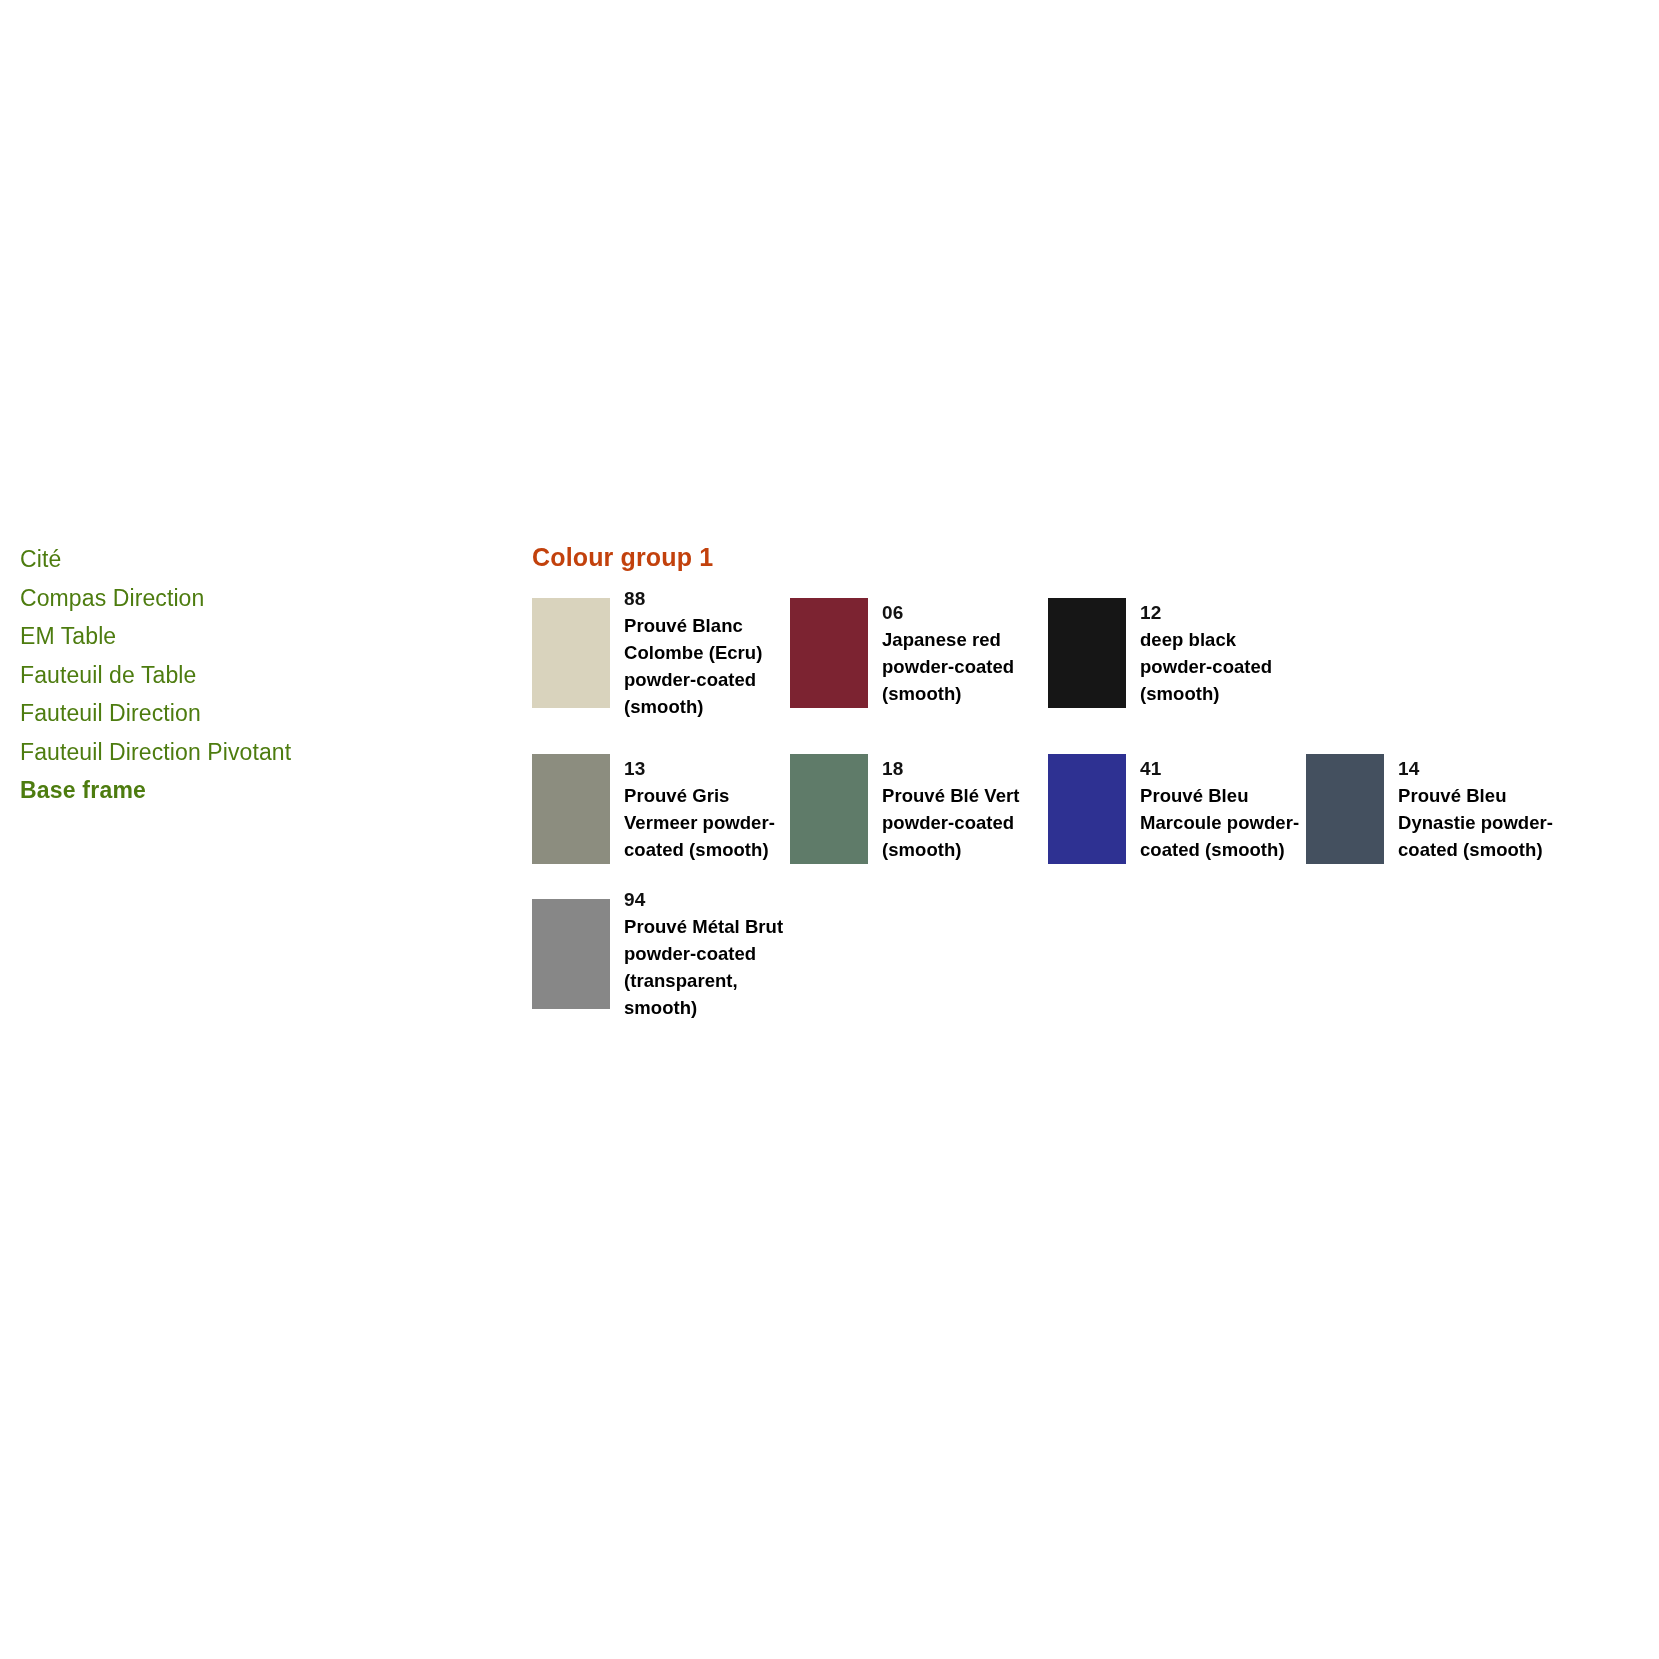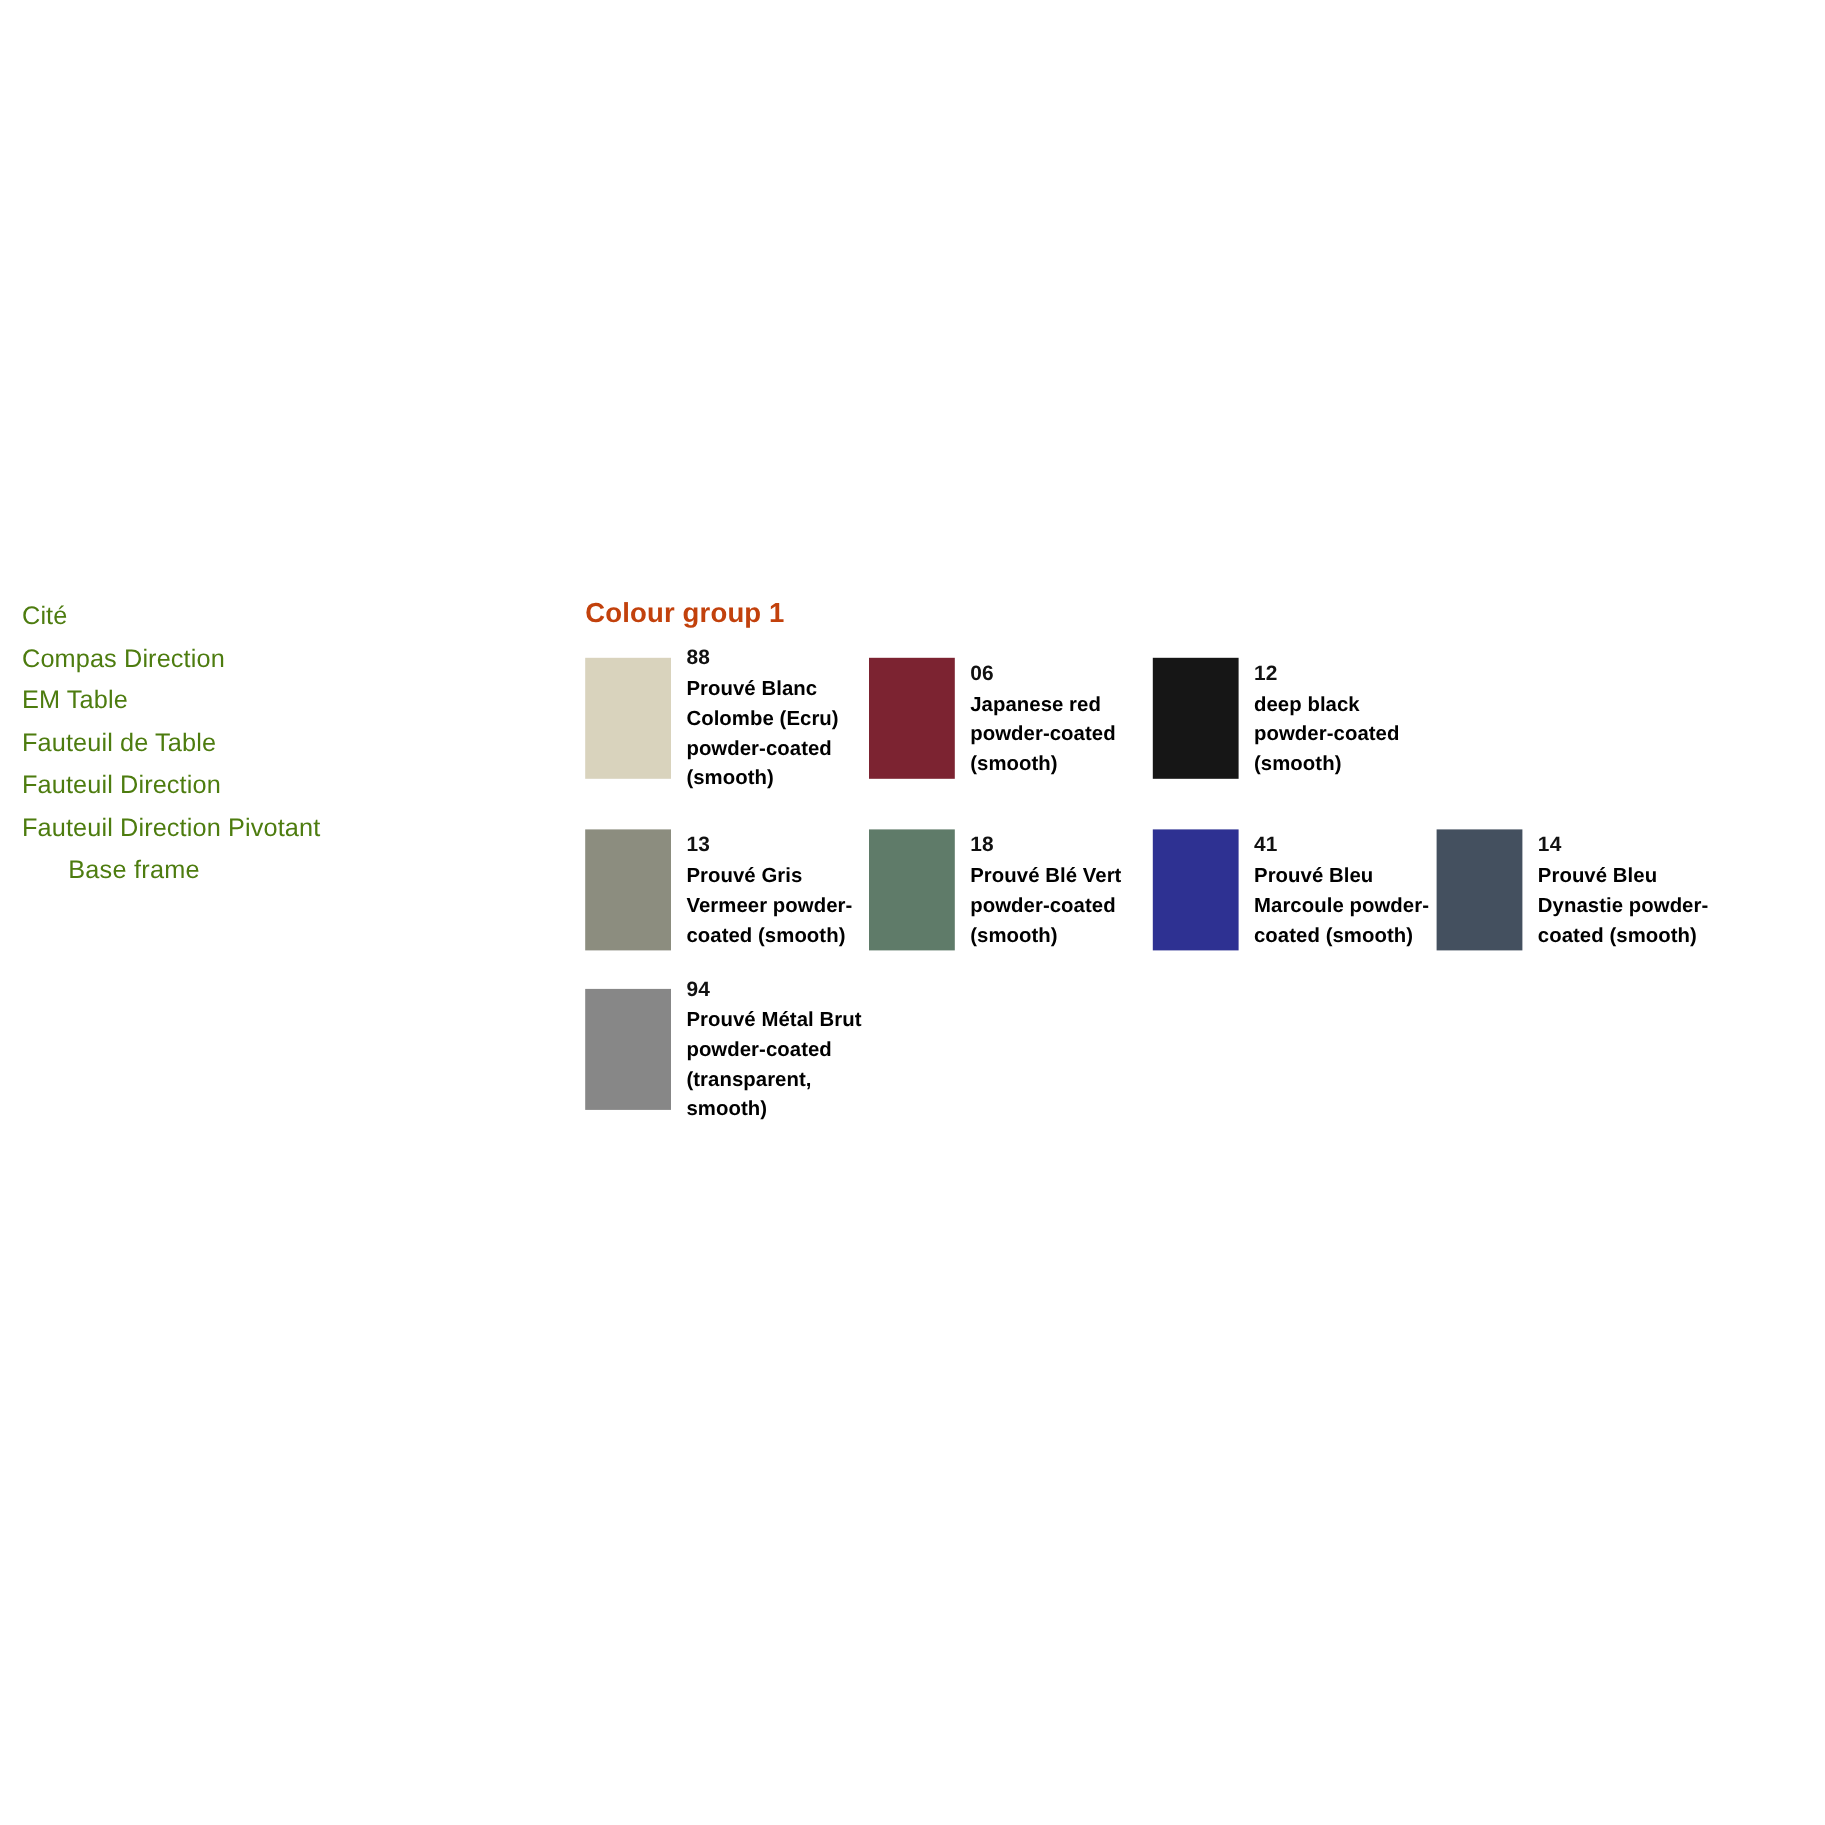--- a/index.html
+++ b/index.html
@@ -25,23 +25,22 @@
   }
   .product-item {
     font-size: 23px;
     line-height: 38.5px;
     font-weight: 300;
     letter-spacing: 0.1px;
     color: #4d7c0f;
     white-space: nowrap;
   }
   .product-item.is-current {
-    font-weight: 400;
+    font-weight: 700;
     letter-spacing: 0.2px;
-    margin-left: 42px;
   }
 
   
   #colour-groups {
     position: absolute;
     left: 532px;
     top: 540px;
     width: 1110px;
   }
   .group {

